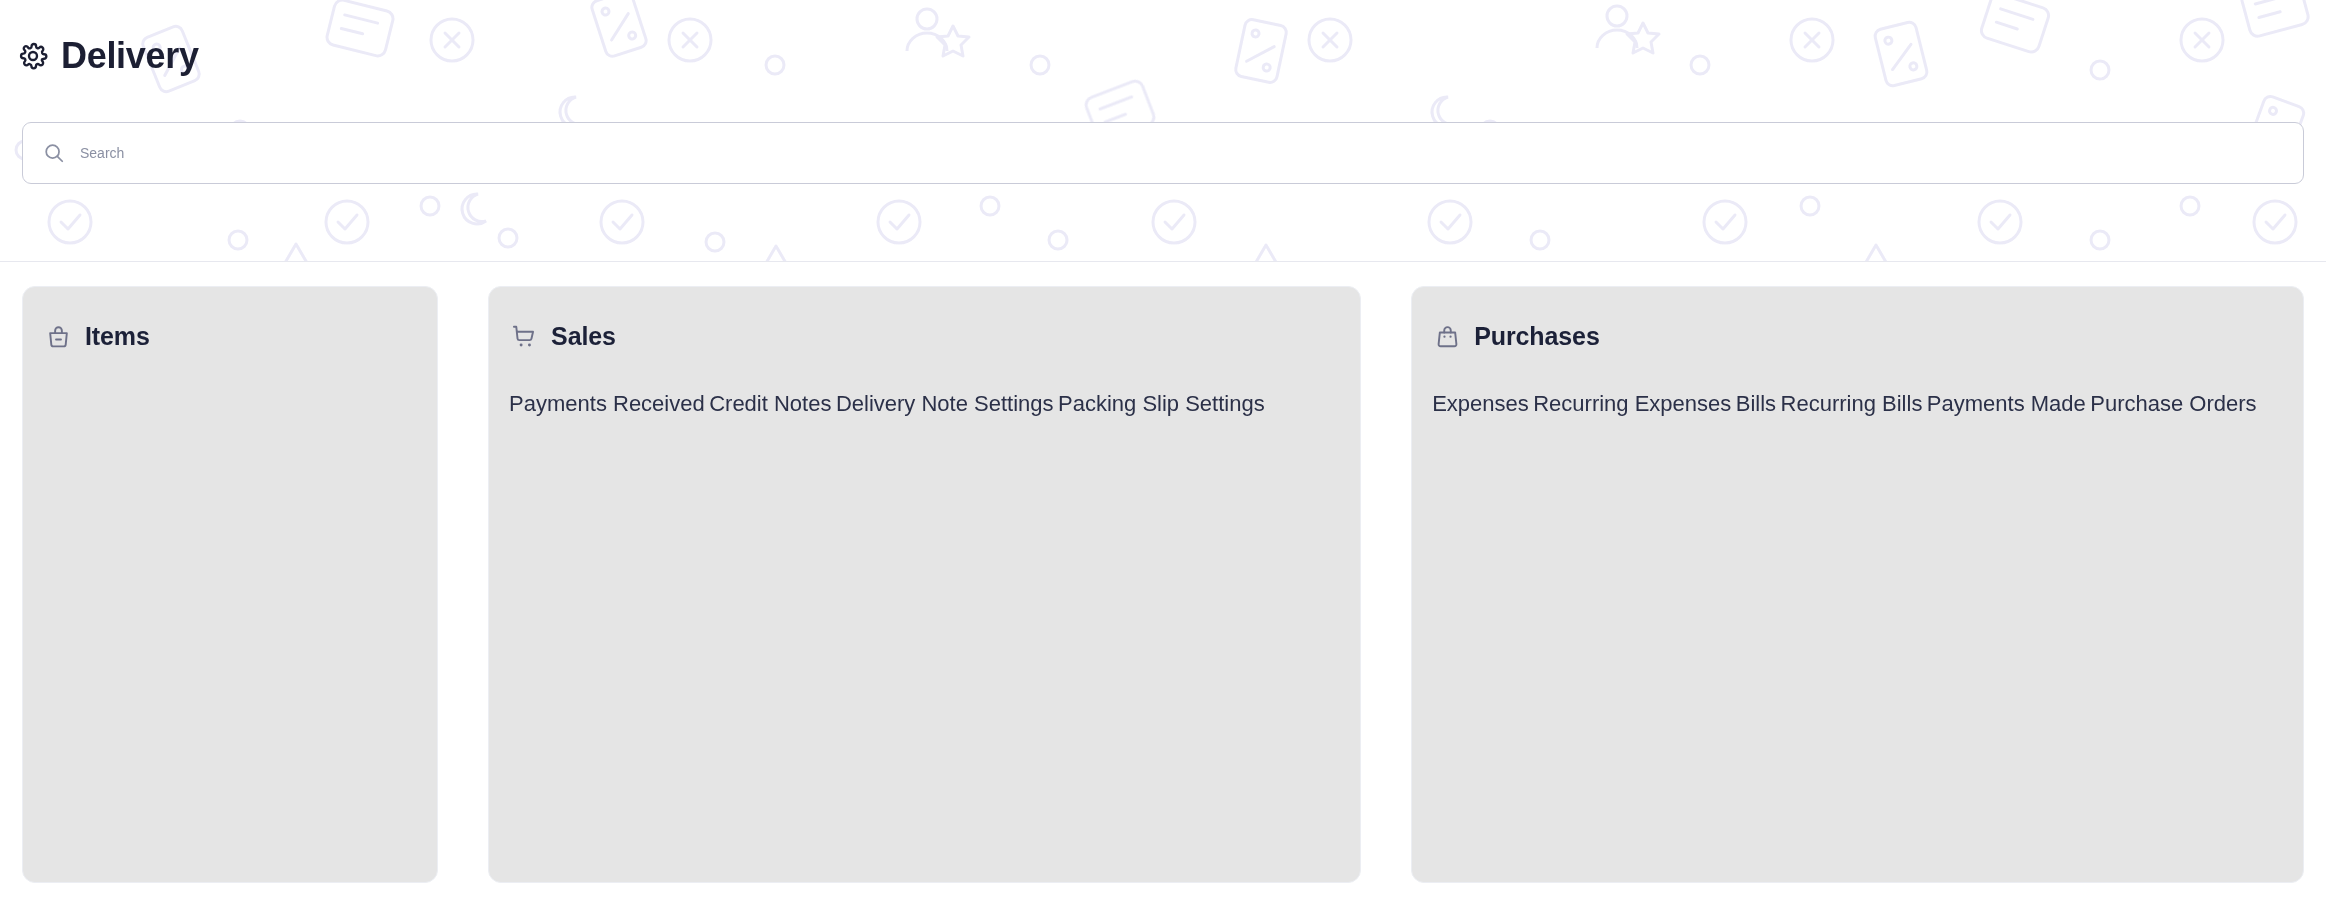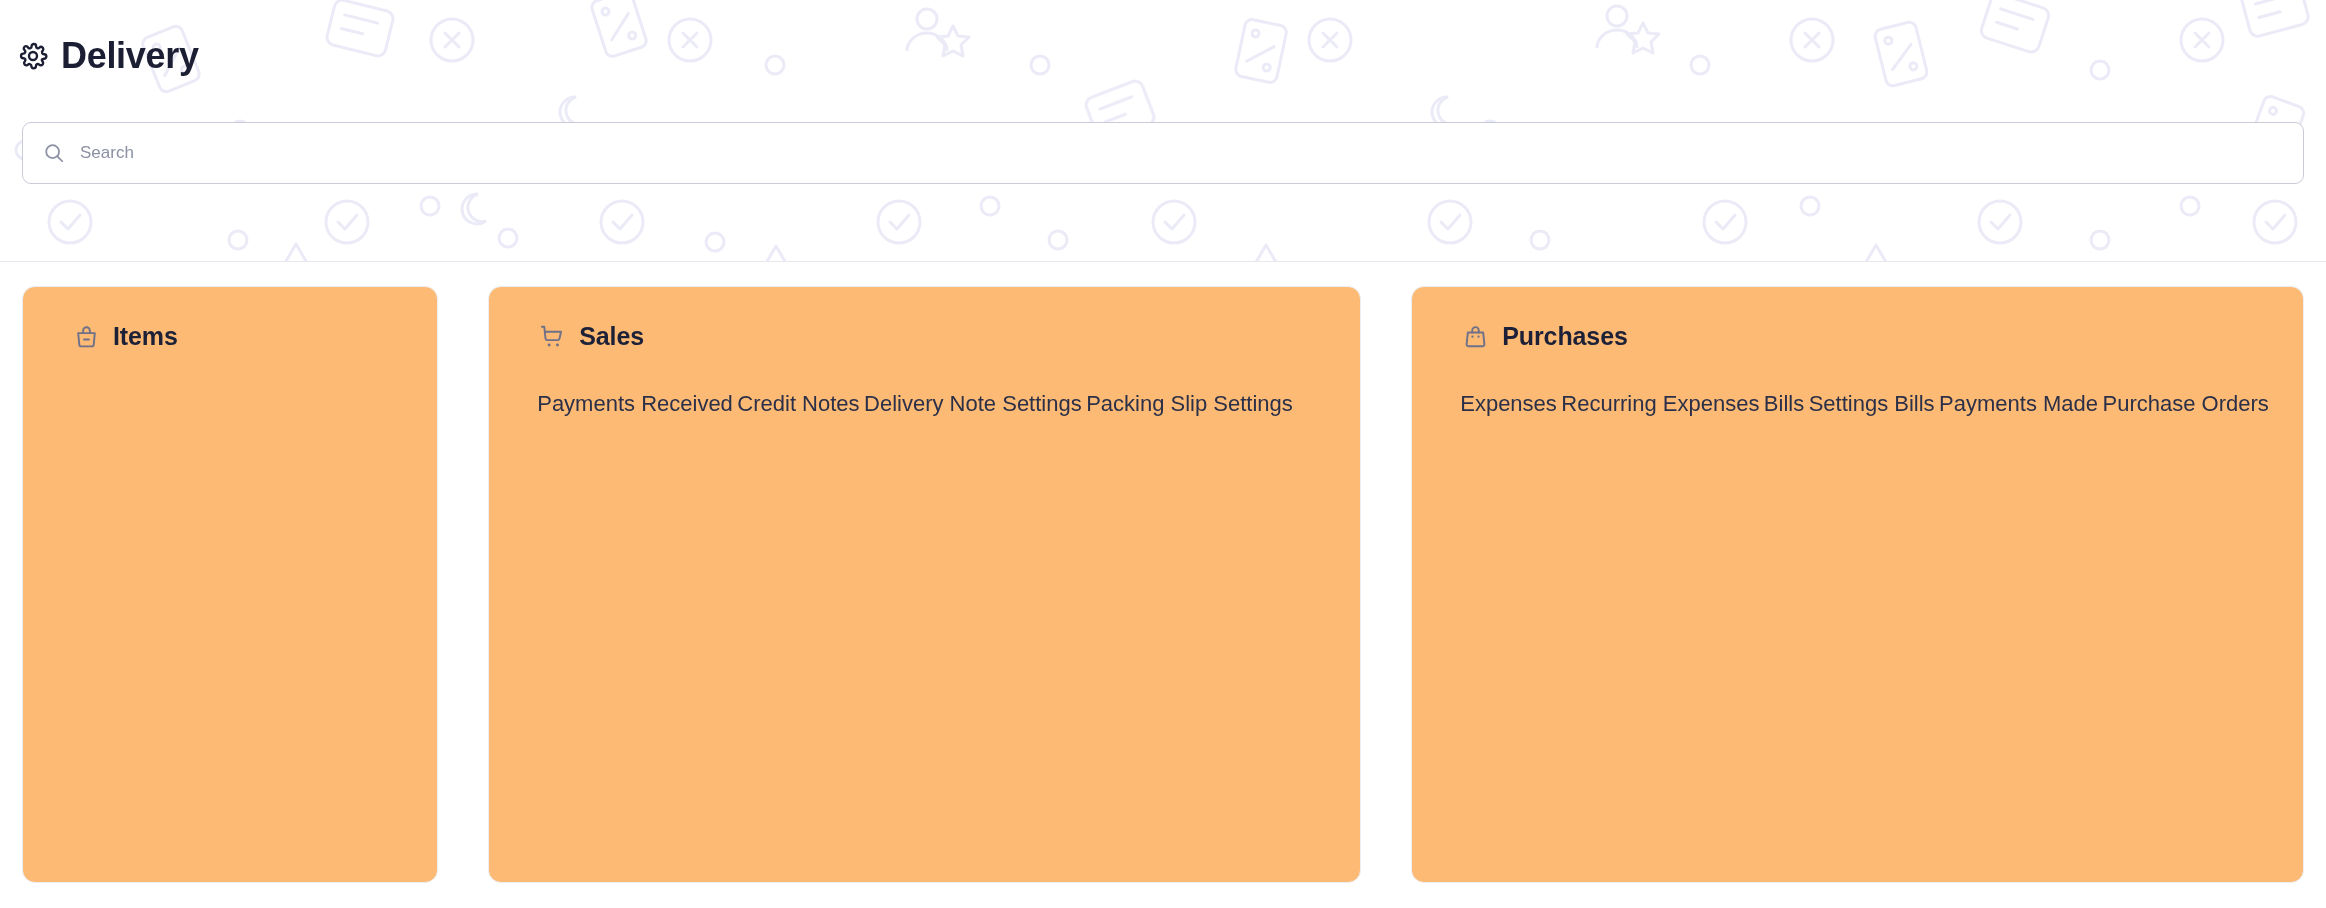--- a/index.html
+++ b/index.html
@@ -70,21 +70,21 @@
     align-items: center;
     padding: 0 20px;
     gap: 15px;
   }
   .search-icon { width: 22px; height: 22px; flex: 0 0 auto; display:block; }
   .search-input {
     border: none;
     outline: none;
     background: transparent;
     font-family: "Liberation Sans", sans-serif;
-    font-size: 17px;
+    font-size: 14px;
     color: #22283c;
     width: 100%;
     height: 100%;
     padding: 0;
   }
   .search-input::placeholder { color: #8b90a3; opacity: 1; }
 
   .banner-divider {
     position: absolute;
     left: 0;
@@ -100,24 +100,24 @@
     position: relative;
     width: 2326px;
     padding: 24px 22px 0 22px;
     display: flex;
     align-items: flex-start;
     gap: 50px;
     background: #ffffff;
   }
 
   .card {
-    background: #fdba74;
+    background: #e5e5e5;
     border: 1px solid #eceef3;
     border-radius: 13px;
-    padding: 36px 32px 34px 48px;
+    padding: 36px 32px 34px 20px;
     min-height: 597px;
   }
   .card--items     { width: 420px; }
   .card--sales     { width: 882px; }
   .card--purchases { width: 902px; }
 
   .card-head {
     display: flex;
     align-items: center;
     gap: 13px;
@@ -333,21 +333,21 @@
         <circle cx="14.7" cy="12.2" r="1" fill="#6e7189"></circle>
       </svg>
       <h2 class="card-title">Purchases</h2>
     </div>
     <div class="card-cols">
       <div class="col">
         <ul class="link-list">
           <li class="link-item">Expenses</li>
           <li class="link-item">Recurring Expenses</li>
           <li class="link-item">Bills</li>
-          <li class="link-item">Settings Bills</li>
+          <li class="link-item">Recurring Bills</li>
           <li class="link-item">Payments Made</li>
           <li class="link-item">Purchase Orders</li>
         </ul>
       </div>
     </div>
   </section>
 
 </div>
 
 </body></html>

